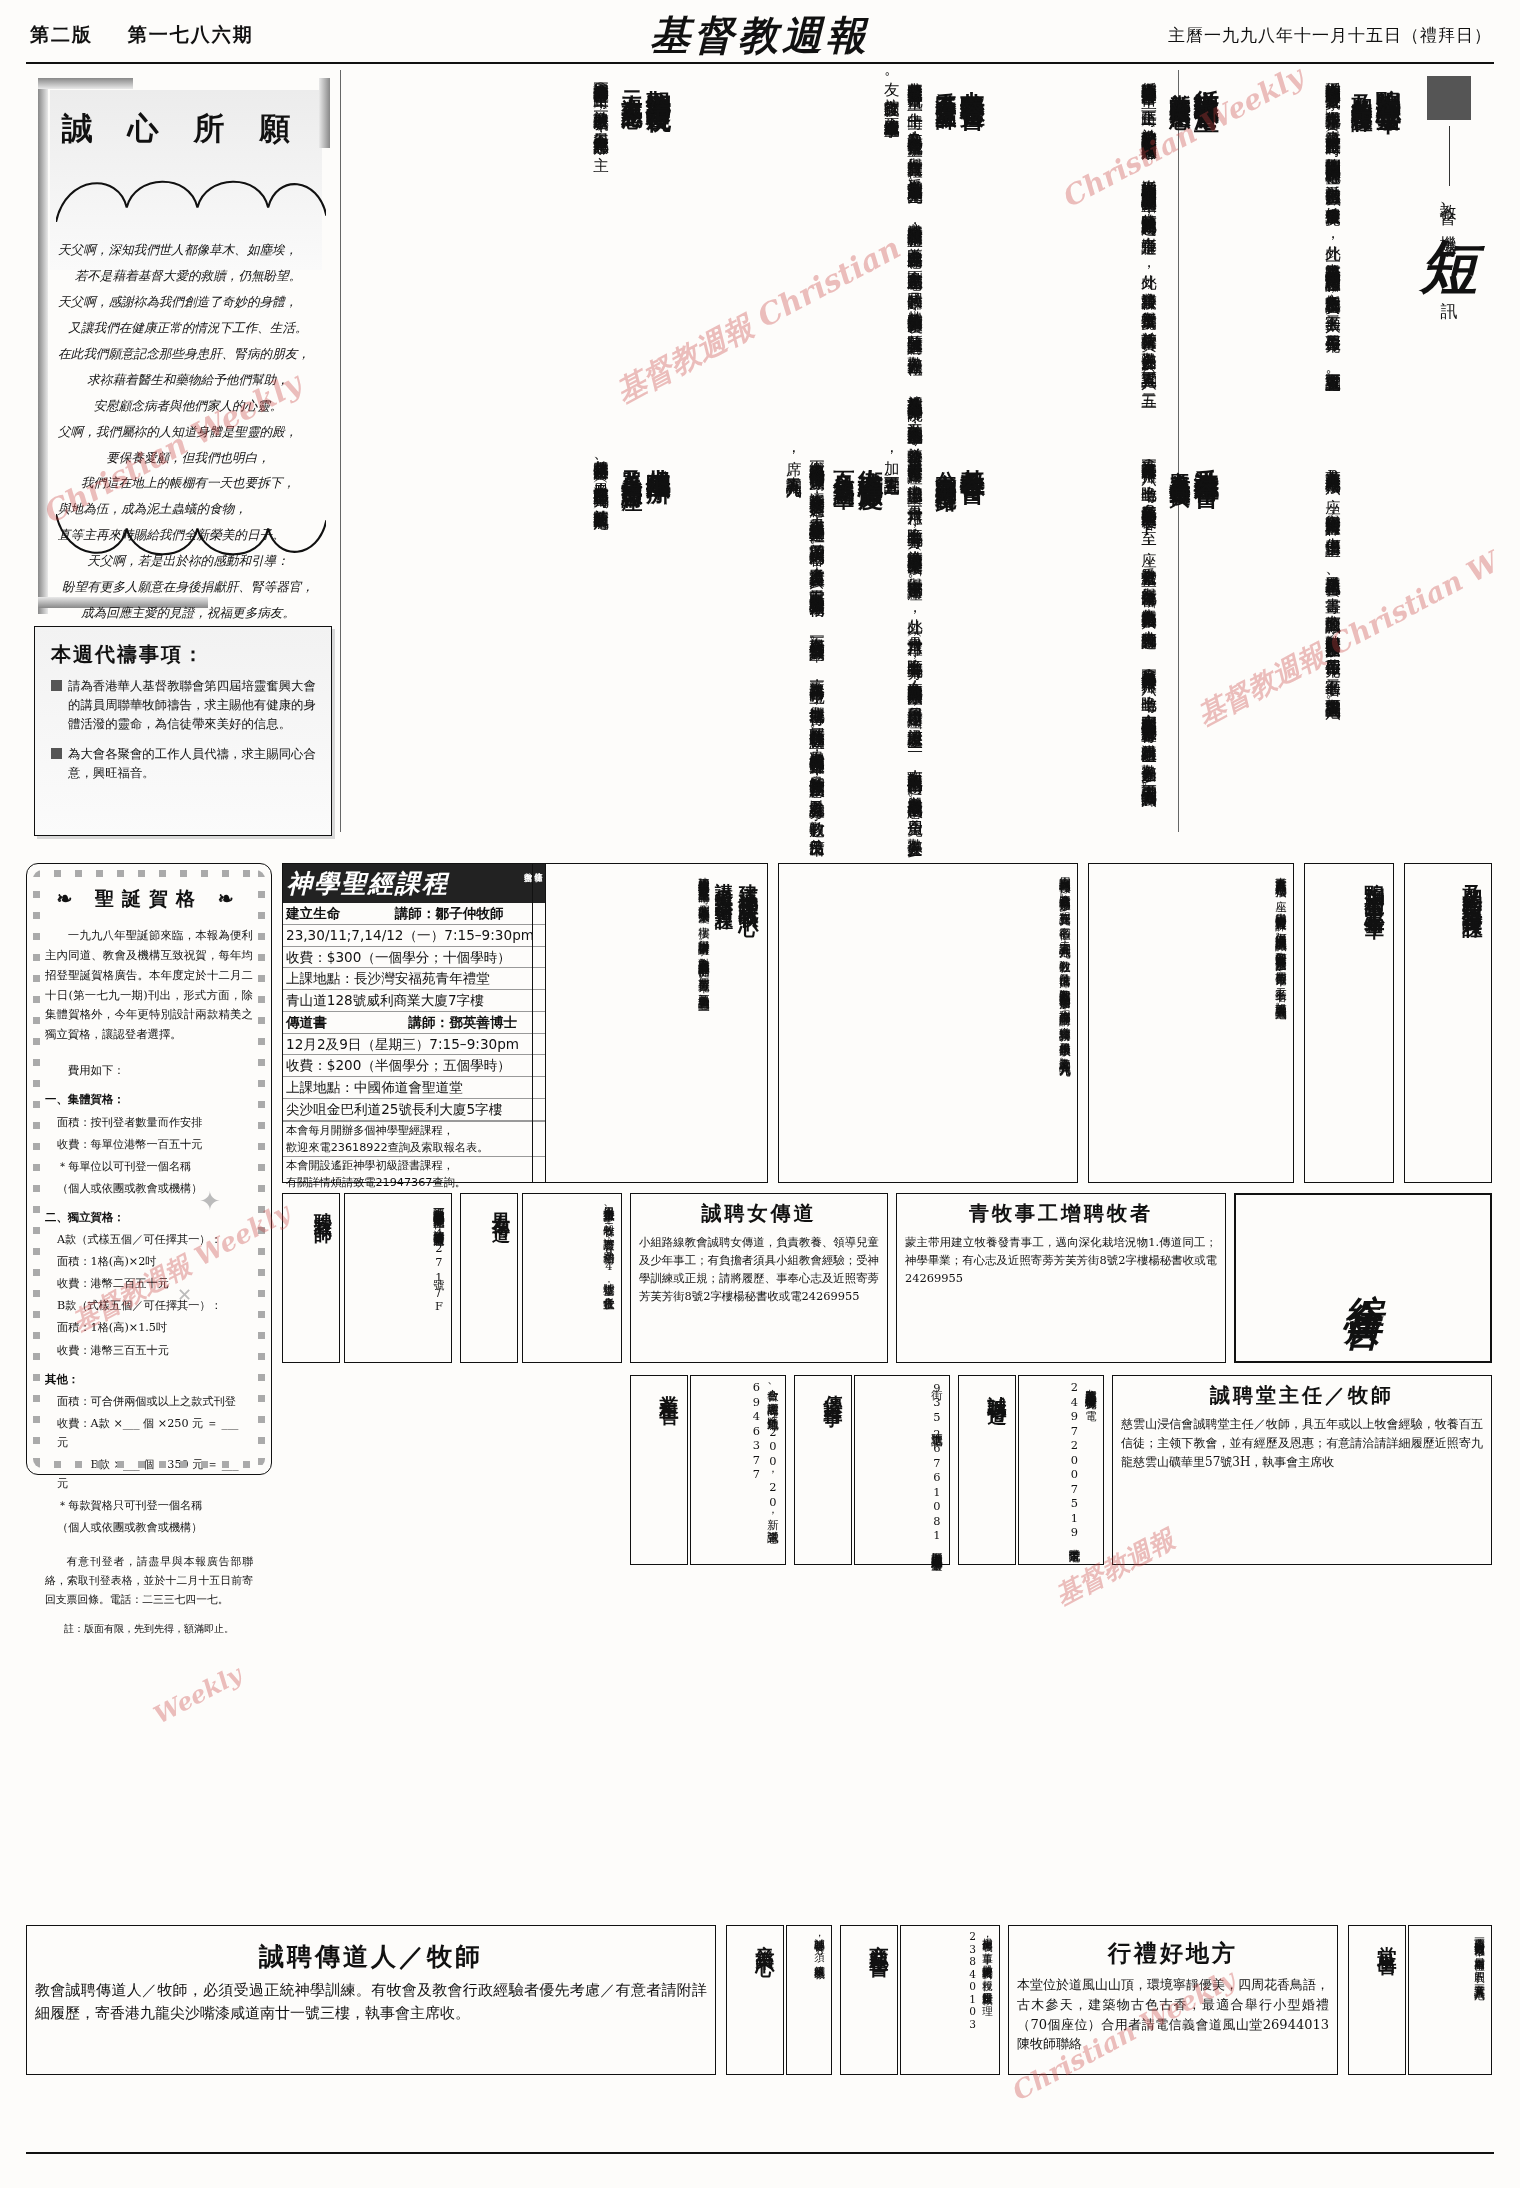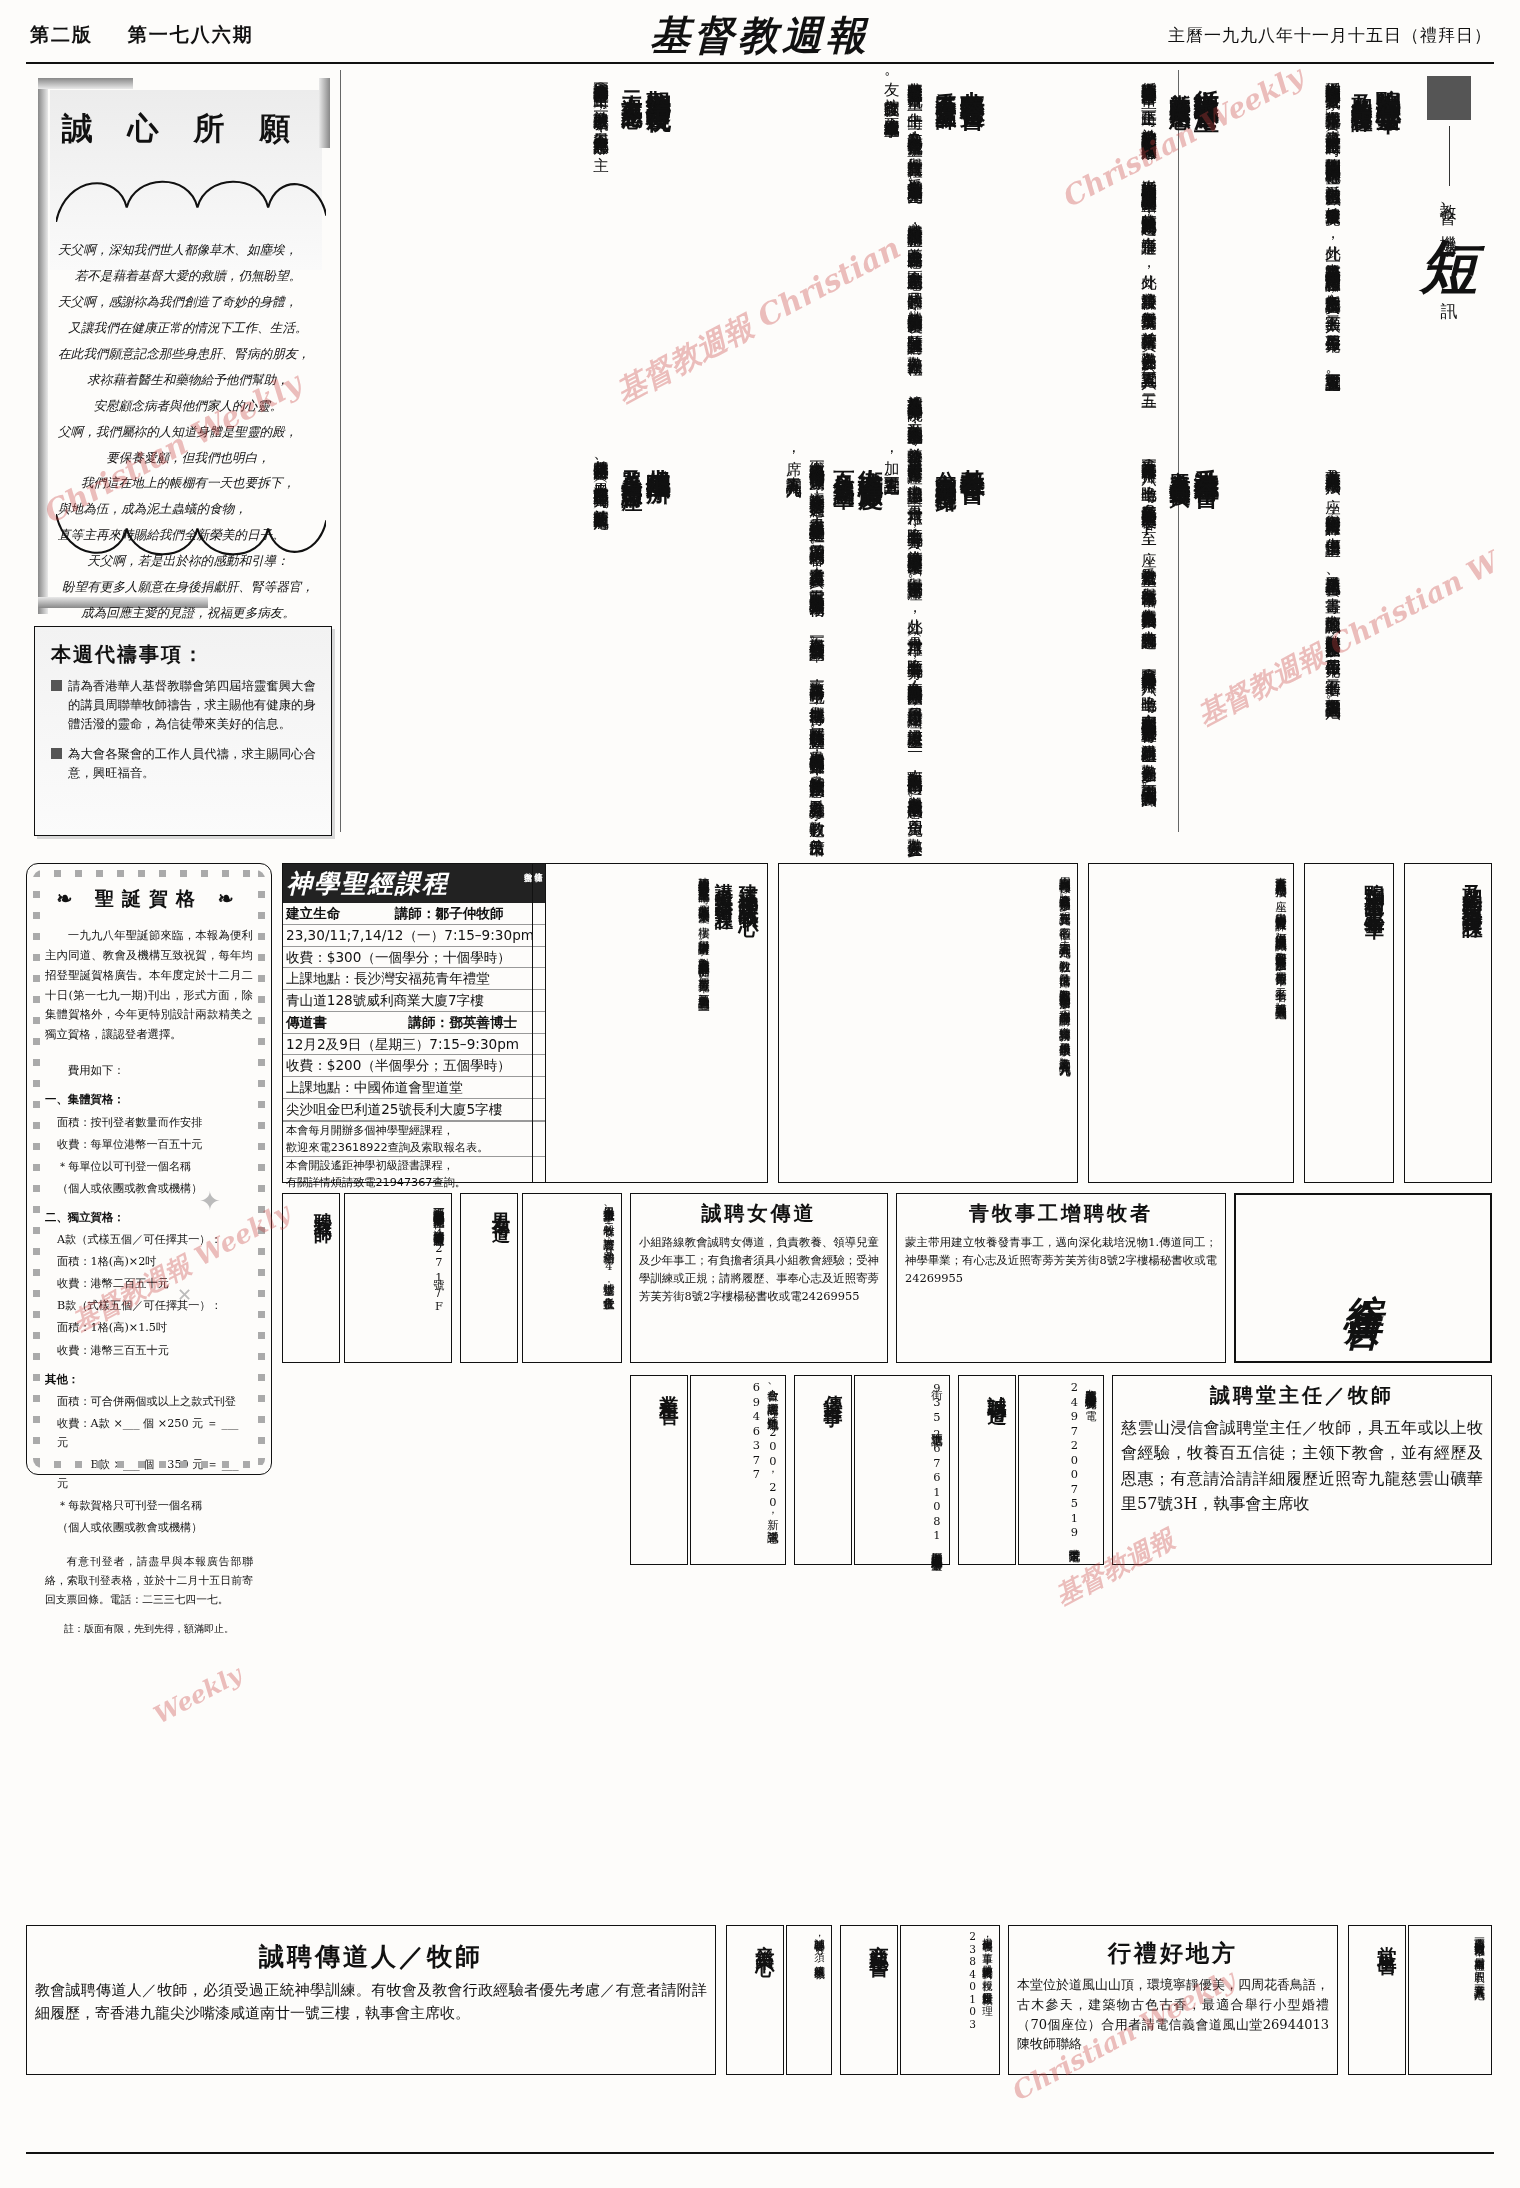--- a/index.html
+++ b/index.html
@@ -366,21 +366,21 @@
 
     <div class="vad" style="left:932px;top:530px;width:58px;height:190px">
       <div class="vad-t" style="font-size:19px">誠聘傳道</div>
     </div>
     <div class="vad" style="left:992px;top:530px;width:86px;height:190px">
       <div class="vad-b">九龍信具上門事工愛心小組教會經驗者優先；電24972007519號書院考洽電</div>
     </div>
 
     <div class="had" style="left:1086px;top:530px;width:380px;height:190px">
       <div class="had-t">誠聘堂主任／牧師</div>
-      <div class="had-b" style="font-size:16px">慈雲山浸信會誠聘堂主任／牧師，具五年或以上牧會經驗，牧養百五信徒；主领下教會，並有經歷及恩惠；有意請洽請詳細履歷近照寄九龍慈雲山礦華里57號3H，執事會主席收</div>
+      <div class="had-b" style="font-size:12px">慈雲山浸信會誠聘堂主任／牧師，具五年或以上牧會經驗，牧養百五信徒；主领下教會，並有經歷及恩惠；有意請洽請詳細履歷近照寄九龍慈雲山礦華里57號3H，執事會主席收</div>
     </div>
 
     <div class="had" style="left:0px;top:1080px;width:690px;height:150px">
       <div class="had-t" style="font-size:25px;margin-top:8px">誠聘傳道人／牧師</div>
       <div class="had-b" style="font-size:15px;line-height:1.5">教會誠聘傳道人／牧師，必須受過正統神學訓練。有牧會及教會行政經驗者優先考慮／有意者請附詳細履歷，寄香港九龍尖沙嘴漆咸道南廿一號三樓，執事會主席收。</div>
     </div>
 
     <div class="vad" style="left:700px;top:1080px;width:58px;height:150px">
       <div class="vad-t" style="font-size:19px">音樂中心</div>
     </div>

